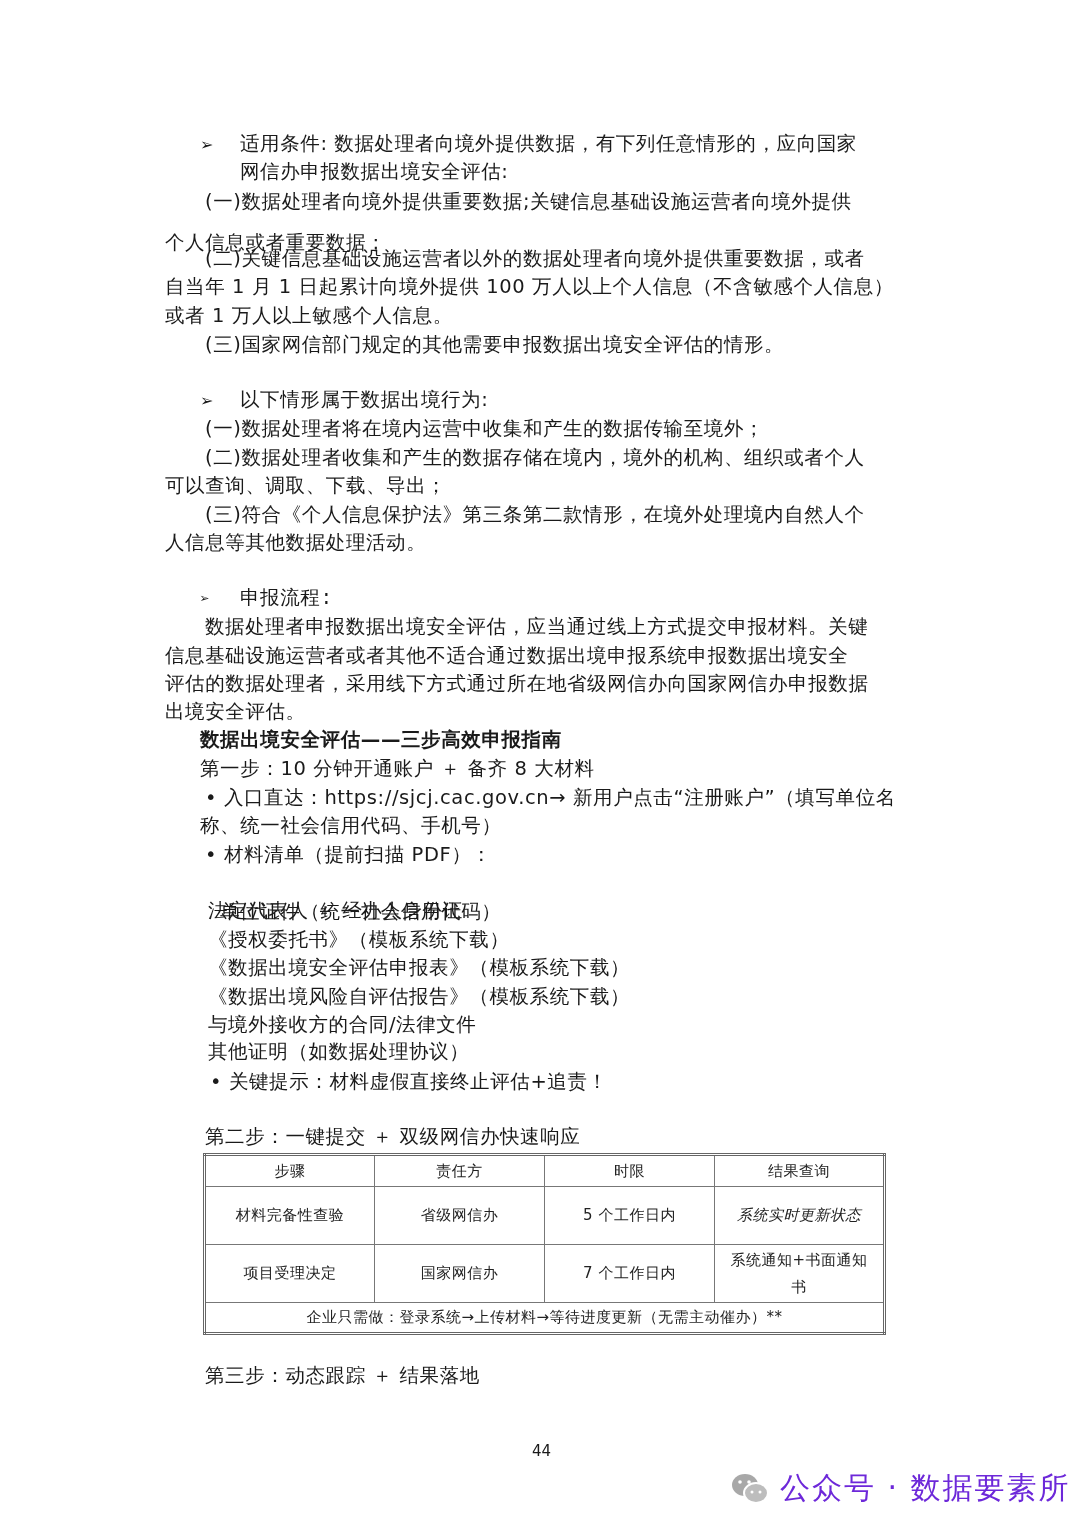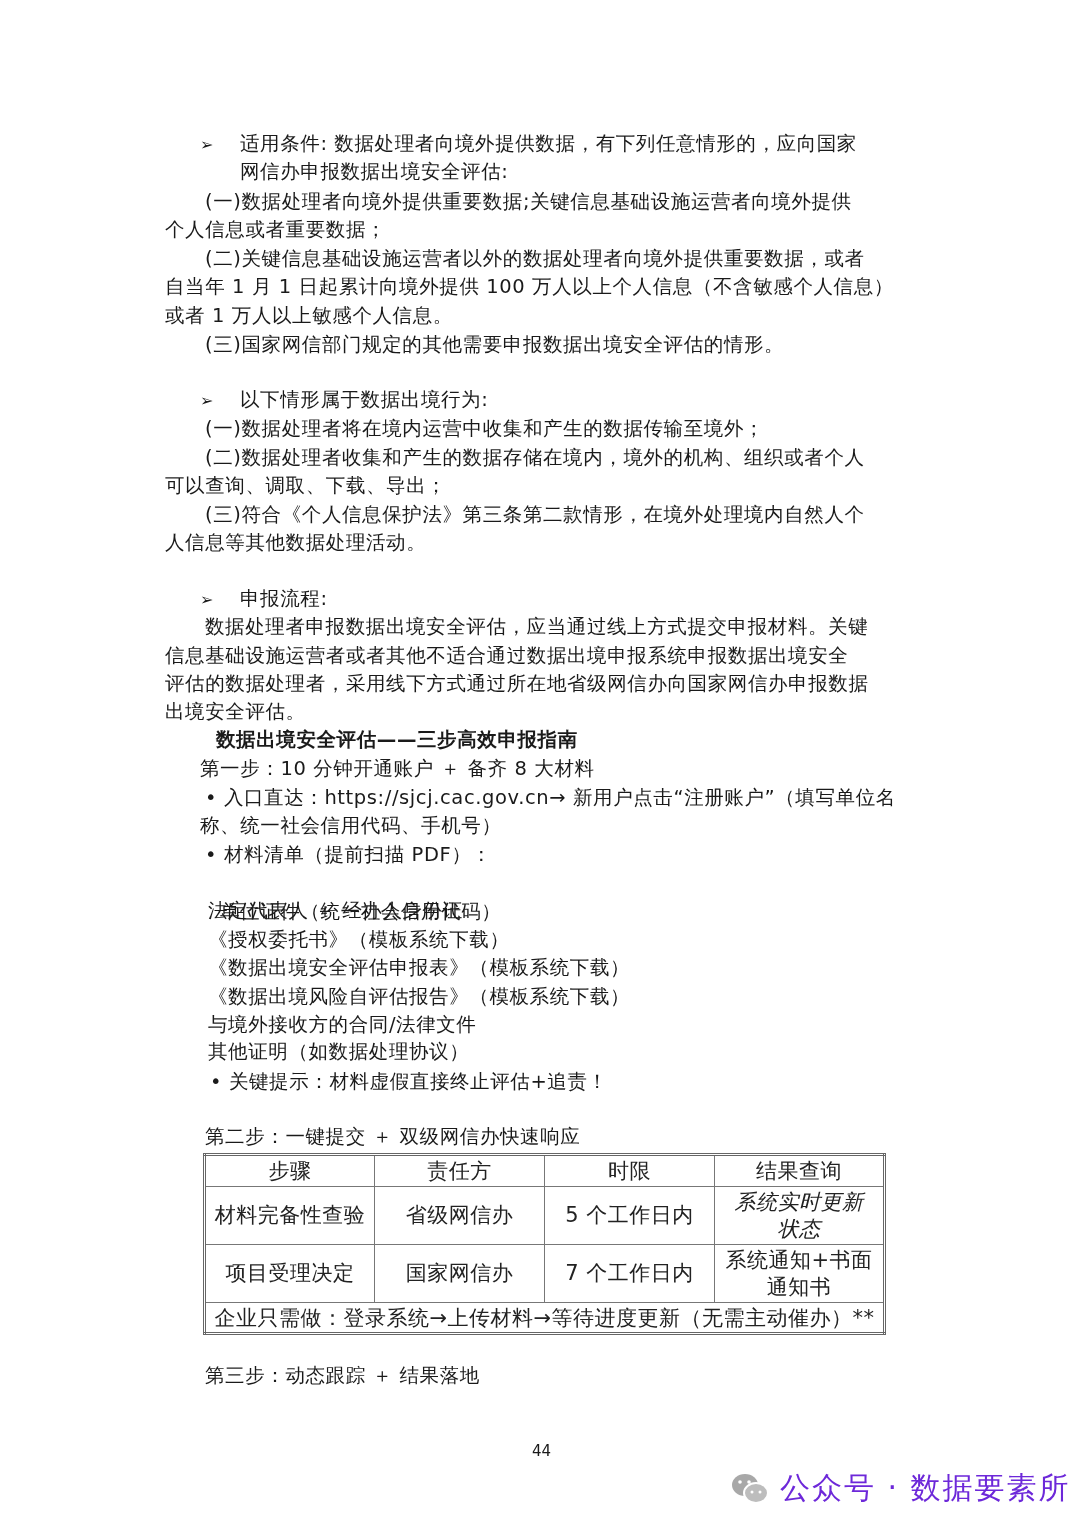--- a/index.html
+++ b/index.html
@@ -3,65 +3,65 @@
 <meta charset="utf-8">
 <style>
   html, body { margin: 0; padding: 0; background: #ffffff; }
   body { width: 1080px; height: 1527px; position: relative; overflow: hidden;
          font-family: "DejaVu Sans", "Liberation Sans", sans-serif; color: #1a1a1a; }
   .page { position: absolute; left: 0; top: 0; width: 1080px; height: 1527px; }
   .line { position: absolute; font-size: 19.5px; line-height: 28px; white-space: nowrap; letter-spacing: 0.6px; }
   .bullet-arrow { display: inline-block; width: 40px; font-size: 16px; }
   .bold { font-weight: bold; }
   table.steps { position: absolute; left: 203px; top: 1153px; width: 683px; border-collapse: collapse;
-                border: 3px double #666; font-size: 21px; color: #222; }
+                border: 3px double #666; font-size: 15px; color: #222; }
   table.steps td, table.steps th { border: 1px solid #777; text-align: center; font-weight: normal;
                 padding: 0 6px; letter-spacing: 0.5px; }
   table.steps th { height: 30px; }
   table.steps td.cell { height: 57px; line-height: 27px; }
   table.steps td.note { height: 29px; }
   .page-number { position: absolute; left: 532px; top: 1442px; font-size: 15px; }
   .watermark { position: absolute; left: 730px; top: 1468px; display: flex; align-items: center;
                color: #6d28d9; font-size: 30px; letter-spacing: 2px; }
   .wechat-icon { width: 40px; height: 36px; margin-right: 10px; }
 </style>
 </head>
 <body>
 
 <div class="page">
 
   <div class="line" style="left:200px; top:130px;">
     <span class="bullet-arrow">➢</span><span>适用条件: 数据处理者向境外提供数据，有下列任意情形的，应向国家</span>
   </div>
   <div class="line" style="left:240px; top:158px;">网信办申报数据出境安全评估:</div>
   <div class="line" style="left:205px; top:188px;">(一)数据处理者向境外提供重要数据;关键信息基础设施运营者向境外提供</div>
-  <div class="line" style="left:165px; top:216px;">个人信息或者重要数据；</div>
+  <div class="line" style="left:165px; top:229px;">个人信息或者重要数据；</div>
   <div class="line" style="left:205px; top:245px;">(二)关键信息基础设施运营者以外的数据处理者向境外提供重要数据，或者</div>
   <div class="line" style="left:165px; top:273px;">自当年 1 月 1 日起累计向境外提供 100 万人以上个人信息（不含敏感个人信息）</div>
   <div class="line" style="left:165px; top:302px;">或者 1 万人以上敏感个人信息。</div>
   <div class="line" style="left:205px; top:331px;">(三)国家网信部门规定的其他需要申报数据出境安全评估的情形。</div>
 
   <div class="line" style="left:200px; top:386px;">
     <span class="bullet-arrow">➢</span><span>以下情形属于数据出境行为:</span>
   </div>
   <div class="line" style="left:205px; top:415px;">(一)数据处理者将在境内运营中收集和产生的数据传输至境外；</div>
   <div class="line" style="left:205px; top:444px;">(二)数据处理者收集和产生的数据存储在境内，境外的机构、组织或者个人</div>
   <div class="line" style="left:165px; top:472px;">可以查询、调取、下载、导出；</div>
   <div class="line" style="left:205px; top:501px;">(三)符合《个人信息保护法》第三条第二款情形，在境外处理境内自然人个</div>
   <div class="line" style="left:165px; top:529px;">人信息等其他数据处理活动。</div>
 
-  <div class="line" style="left:200px; top:585px;">
+  <div class="line" style="left:200px; top:585px;font-family:Liberation Mono, monospace;">
     <span class="bullet-arrow">➢</span><span>申报流程:</span>
   </div>
   <div class="line" style="left:205px; top:613px;">数据处理者申报数据出境安全评估，应当通过线上方式提交申报材料。关键</div>
   <div class="line" style="left:165px; top:642px;">信息基础设施运营者或者其他不适合通过数据出境申报系统申报数据出境安全</div>
   <div class="line" style="left:165px; top:670px;">评估的数据处理者，采用线下方式通过所在地省级网信办向国家网信办申报数据</div>
   <div class="line" style="left:165px; top:698px;">出境安全评估。</div>
 
-  <div class="line bold" style="left:216px; top:726px;">数据出境安全评估——三步高效申报指南</div>
+  <div class="line bold" style="left:200px; top:726px;">数据出境安全评估——三步高效申报指南</div>
   <div class="line" style="left:200px; top:755px;">第一步：10 分钟开通账户 ＋ 备齐 8 大材料</div>
   <div class="line" style="left:205px; top:784px;">• 入口直达：https://sjcj.cac.gov.cn→ 新用户点击“注册账户”（填写单位名</div>
   <div class="line" style="left:200px; top:812px;">称、统一社会信用代码、手机号）</div>
   <div class="line" style="left:205px; top:841px;">• 材料清单（提前扫描 PDF）：</div>
   <div class="line" style="left:208px; top:898px;margin-left:12px;">单位证件（统一社会信用代码）</div>
   <div class="line" style="left:208px; top:897px;">法定代表人 ＋ 经办人身份证</div>
   <div class="line" style="left:208px; top:926px;">《授权委托书》（模板系统下载）</div>
   <div class="line" style="left:208px; top:954px;">《数据出境安全评估申报表》（模板系统下载）</div>
   <div class="line" style="left:208px; top:983px;">《数据出境风险自评估报告》（模板系统下载）</div>
   <div class="line" style="left:208px; top:1011px;">与境外接收方的合同/法律文件</div>

